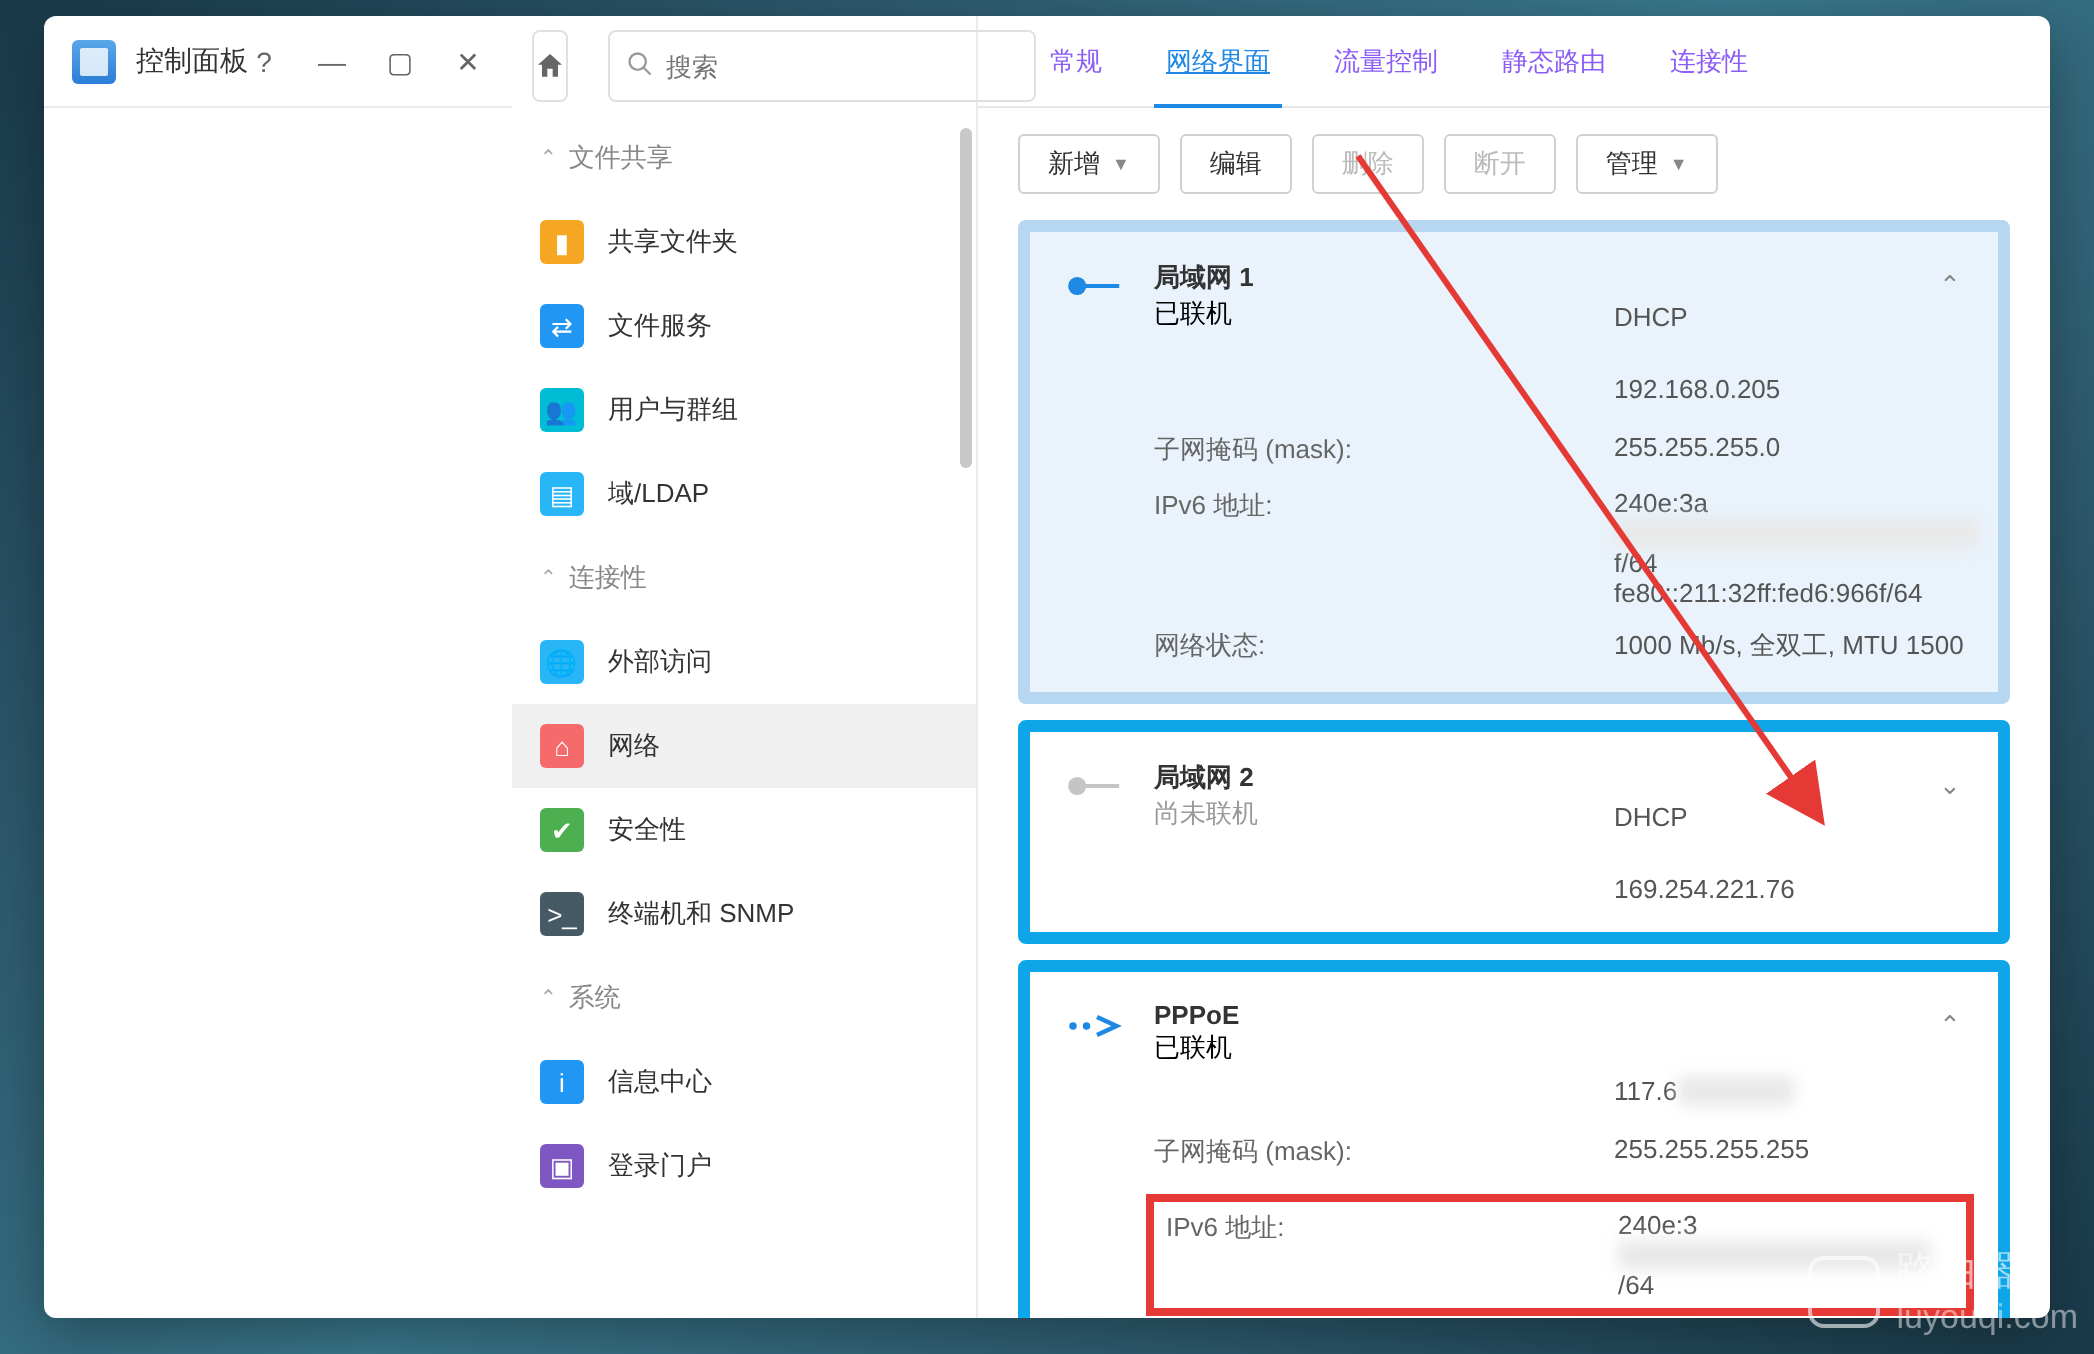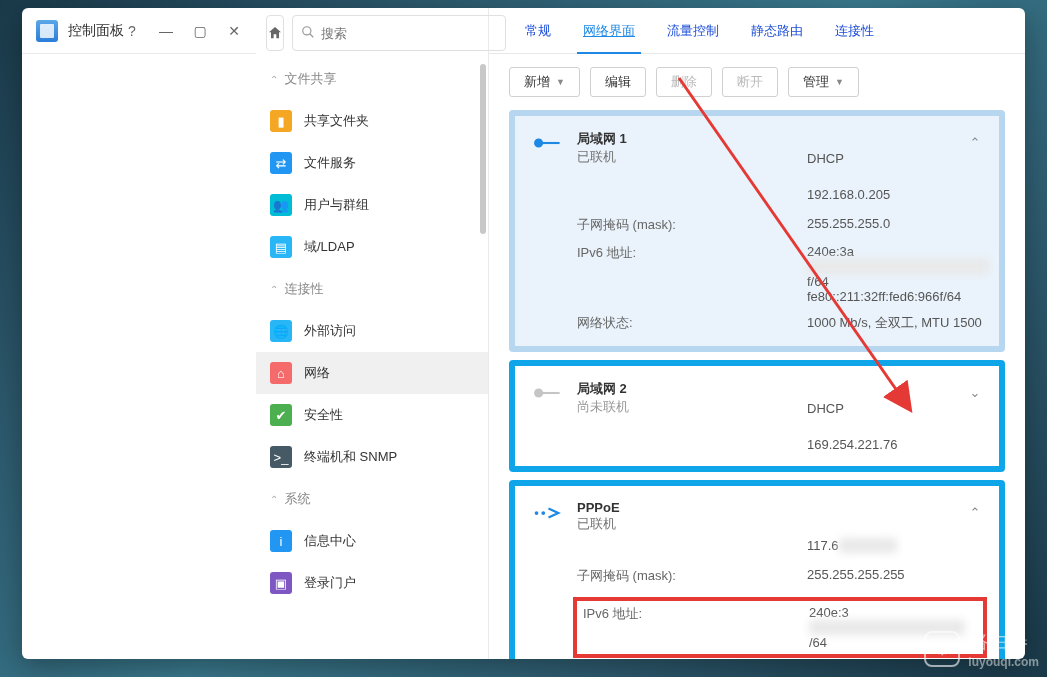--- a/index.html
+++ b/index.html
@@ -48,21 +48,21 @@
   color: #666; font-size: 14px; cursor: pointer;
 }
 .body { flex: 1; display: flex; overflow: hidden; }
 .sidebar {
   width: 233px;
   border-right: 1px solid #eaeaea;
   display: flex; flex-direction: column;
   position: relative;
 }
 .sidebar-top {
-  height: 50px; display: flex; align-items: center; padding: 8px 10px; gap: 8px;
+  height: 50px; display: flex; align-items: center; padding: 8px 10px; gap: 20px;
 }
 .home-btn {
   width: 36px; height: 36px; border: 1px solid #e0e0e0; border-radius: 4px;
   display: flex; align-items: center; justify-content: center; color: #666;
 }
 .search-wrap {
   flex: 1; height: 36px; border: 1px solid #e0e0e0; border-radius: 4px;
   display: flex; align-items: center; padding: 0 8px; color: #999;
 }
 .search-wrap input {
@@ -91,21 +91,21 @@
   position: absolute; right: 2px; top: 56px; width: 6px; height: 170px;
   background: #c8c8c8; border-radius: 3px;
 }
 .main { flex: 1; display: flex; flex-direction: column; overflow: hidden; position: relative; }
 .tabs {
   height: 46px; display: flex; align-items: stretch; padding: 0 20px;
   border-bottom: 1px solid #e8e8e8;
 }
 .tab {
   padding: 0 16px; display: flex; align-items: center; font-size: 13px;
-  color: #1d4ed8; cursor: pointer; position: relative;
+  color: #8b5cf6; cursor: pointer; position: relative;
 }
 .tab.active { color: #1e88e5; text-decoration: underline; }
 .tab.active::after {
   content: ""; position: absolute; left: 10px; right: 10px; bottom: -1px;
   height: 2px; background: #1e88e5;
 }
 .toolbar {
   height: 56px; display: flex; align-items: center; gap: 10px; padding: 0 20px;
 }
 .btn {
@@ -121,21 +121,21 @@
 }
 .iface.selected { background: #eaf3fb; border-color: #b7d6ef; }
 .iface-hdr { display: flex; padding: 14px 16px; gap: 14px; position: relative; }
 .iface-icon {
   width: 32px; height: 22px; display: flex; align-items: center; justify-content: center;
   color: #1e88e5; margin-top: 2px;
 }
 .iface-icon.gray { color: #c5c5c5; }
 .iface-info { flex: 1; display: grid; grid-template-columns: 220px 1fr; row-gap: 10px; column-gap: 10px; }
 .iface-title { font-weight: 600; color: #333; }
-.iface-status { color: #737373; }
+.iface-status { color: #000000; }
 .iface-status.gray { color: #999; }
 .iface-val { color: #555; margin-top: 21px; }
 .chev-btn {
   width: 24px; height: 24px; display: flex; align-items: center; justify-content: center;
   color: #888; cursor: pointer; position:absolute; right: 12px; top:14px;
 }
 .iface-details {
   padding: 0 16px 14px 62px;
   display: grid; grid-template-columns: 220px 1fr; row-gap: 10px; column-gap: 10px;
   color: #555;
@@ -154,21 +154,21 @@
 }
 .watermark {
   position: absolute; right: 8px; bottom: 8px;
   display: flex; align-items: center; gap: 8px;
   color: #fff; opacity: 0.6; font-size: 20px;
 }
 .watermark .logo {
   width: 36px; height: 36px; border: 2px solid #fff; border-radius: 8px;
   display:flex; align-items:center; justify-content:center; font-size:18px;
 }
-.watermark .small { font-size: 12px; opacity:0.8; display:block;font-weight:bold; }
+.watermark .small { font-size: 17px; opacity:0.8; display:block; }
 </style>
 </head>
 <body>
 
 <div class="window">
   <div class="titlebar">
     <div class="app-icon"></div>
     <div class="title">控制面板</div>
     <div class="win-ctrl">
       <span>?</span>

